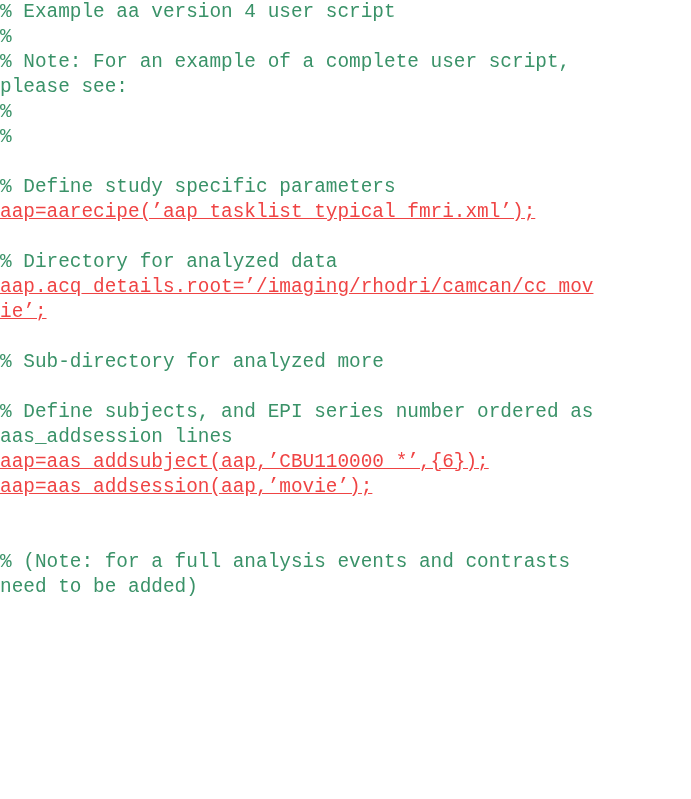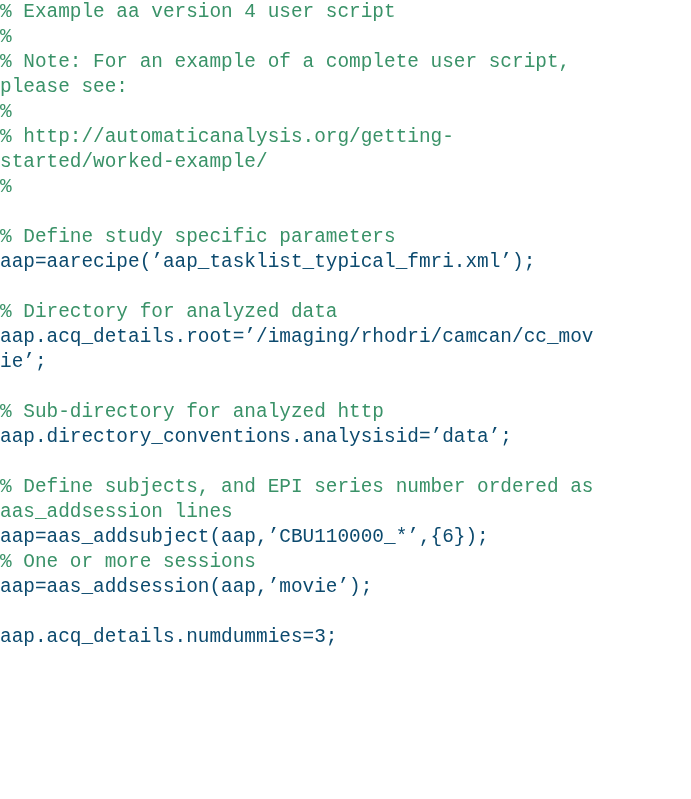--- a/index.html
+++ b/index.html
@@ -32,49 +32,47 @@
     margin: 0;
     padding: 0;
     text-indent: 0;
   }
 
   .code-line.comment {
     color: #3a9268;
   }
 
   .code-line.code {
-    color: #0c4a6e;
+    color: #ef4444;
+    text-decoration: underline;
   }
 
   .code-line.blank {
     color: transparent;
     min-height: 25px;
   }
 </style>
 </head>
 <body>
 
 <div id="code-listing">
     <div class="code-line comment">% Example aa version 4 user script</div>
     <div class="code-line comment">%</div>
     <div class="code-line comment">% Note: For an example of a complete user script, please see:</div>
     <div class="code-line comment">%</div>
-    <div class="code-line comment">% http://automaticanalysis.org/getting-started/worked-example/</div>
     <div class="code-line comment">%</div>
     <div class="code-line blank"></div>
     <div class="code-line comment">% Define study specific parameters</div>
     <div class="code-line code">aap=aarecipe(’aap_tasklist_typical_fmri.xml’);</div>
     <div class="code-line blank"></div>
     <div class="code-line comment">% Directory for analyzed data</div>
     <div class="code-line code">aap.acq_details.root=’/imaging/rhodri/camcan/cc_movie’;</div>
     <div class="code-line blank"></div>
-    <div class="code-line comment">% Sub-directory for analyzed http</div>
-    <div class="code-line code">aap.directory_conventions.analysisid=’data’;</div>
+    <div class="code-line comment">% Sub-directory for analyzed more</div>
     <div class="code-line blank"></div>
     <div class="code-line comment">% Define subjects, and EPI series number ordered as aas_addsession lines</div>
     <div class="code-line code">aap=aas_addsubject(aap,’CBU110000_*’,{6});</div>
-    <div class="code-line comment">% One or more sessions</div>
     <div class="code-line code">aap=aas_addsession(aap,’movie’);</div>
     <div class="code-line blank"></div>
-    <div class="code-line code">aap.acq_details.numdummies=3;</div>
     <div class="code-line blank"></div>
+    <div class="code-line comment">% (Note: for a full analysis events and contrasts need to be added)</div>
     <div class="code-line blank"></div>
   </div>
 
 </body></html>

